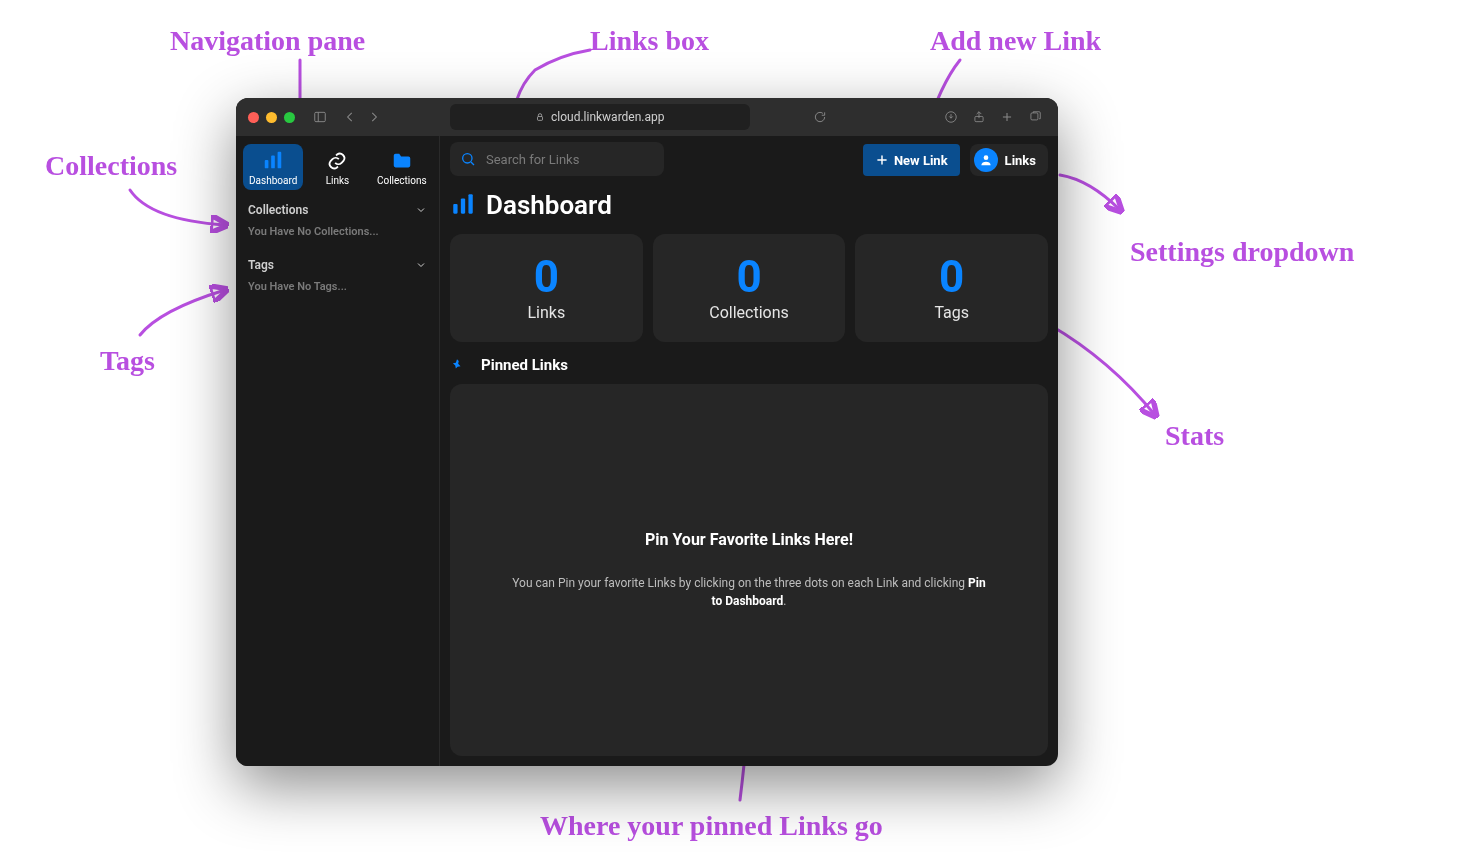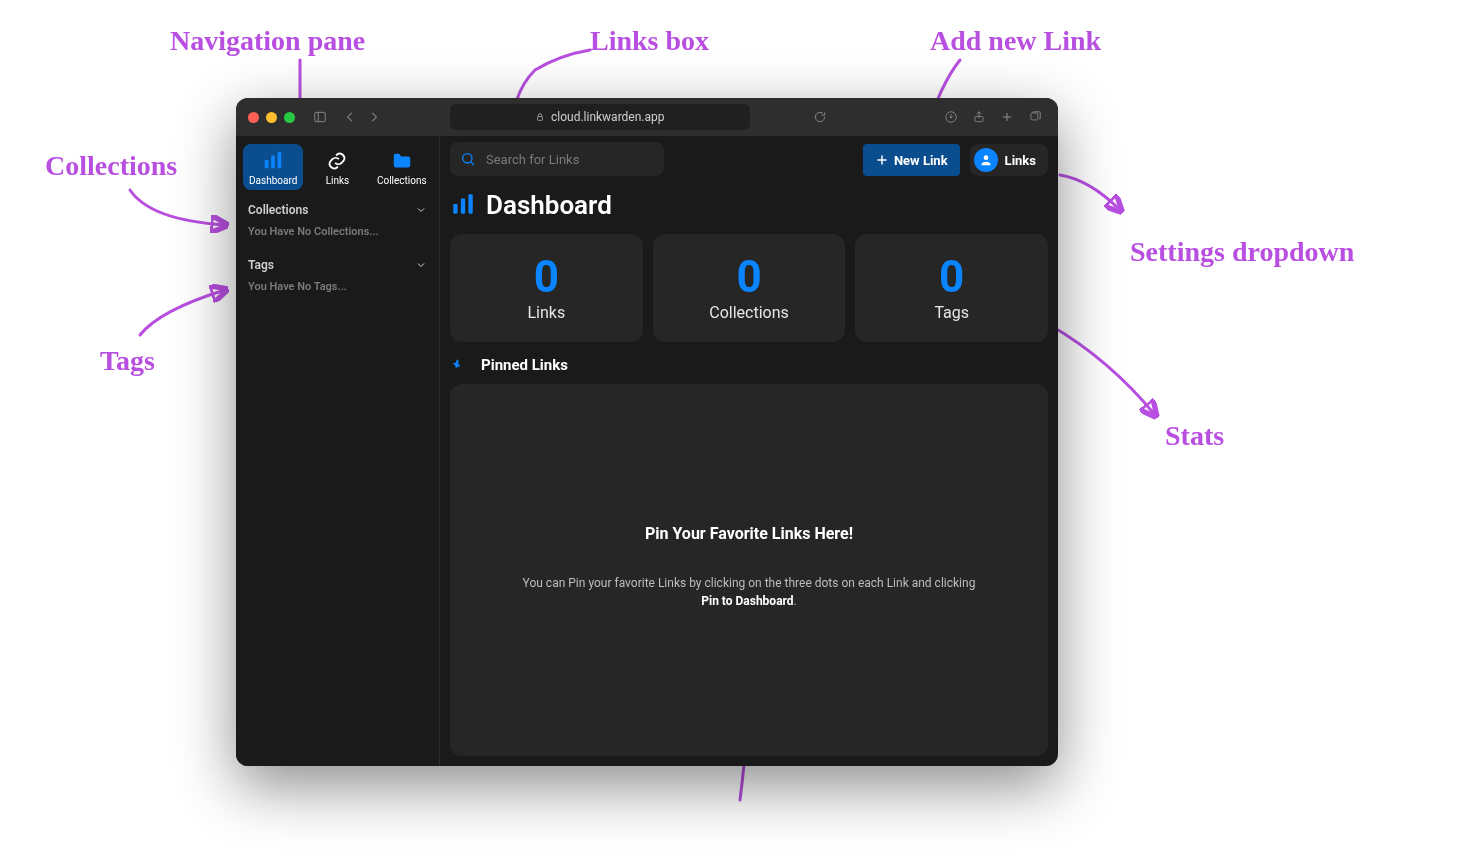--- a/index.html
+++ b/index.html
@@ -187,39 +187,40 @@
   .pinned-head svg{width:14px;height:14px;color:var(--accent-blue);}
   .pinned-box{
     flex:1;
     background:var(--bg-card);
     border-radius:12px;
     display:flex;flex-direction:column;align-items:center;justify-content:center;
     padding:20px 60px;
     text-align:center;
   }
   .pinned-box h3{margin:0 0 25px 0;color:#fff;font-size:16px;font-weight:700;}
-  .pinned-box p{margin:6px;color:#bdbdbd;font-size:12px;line-height:1.5;text-align:center;}
+  .pinned-box p{margin:0;color:#bdbdbd;font-size:12px;line-height:1.5;text-align:center;}
   .pinned-box b{color:#fff;}
 
   
   .outline{position:absolute;border:2px solid var(--annot-outline);border-radius:10px;pointer-events:none;}
   .circle{position:absolute;border:2.5px solid var(--annot-outline);border-radius:50%;pointer-events:none;}
 </style>
 </head>
 <body>
 
 <div class="stage">
 
   <div class="annot" style="left:170px;top:25px;">Navigation pane</div>
   <div class="annot" style="left:590px;top:25px;">Links box</div>
   <div class="annot" style="left:930px;top:25px;">Add new Link</div>
   <div class="annot" style="left:45px;top:150px;">Collections</div>
   <div class="annot" style="left:1130px;top:236px;">Settings dropdown</div>
   <div class="annot" style="left:100px;top:345px;">Tags</div>
   <div class="annot" style="left:1165px;top:420px;">Stats</div>
+  <div class="annot" style="left:540px;top:810px;">Where your pinned Links go</div>
 
   <svg class="arrows">
     <defs>
       <marker id="ah" viewBox="0 0 10 10" refX="8" refY="5" markerWidth="6" markerHeight="6" orient="auto-start-reverse">
         <path d="M 0 0 L 10 5 L 0 10 z" fill="#b84fe0"></path>
       </marker>
     </defs>
 
     <path d="M300 60 Q300 85 300 130" marker-end="url(#ah)"></path>
 

